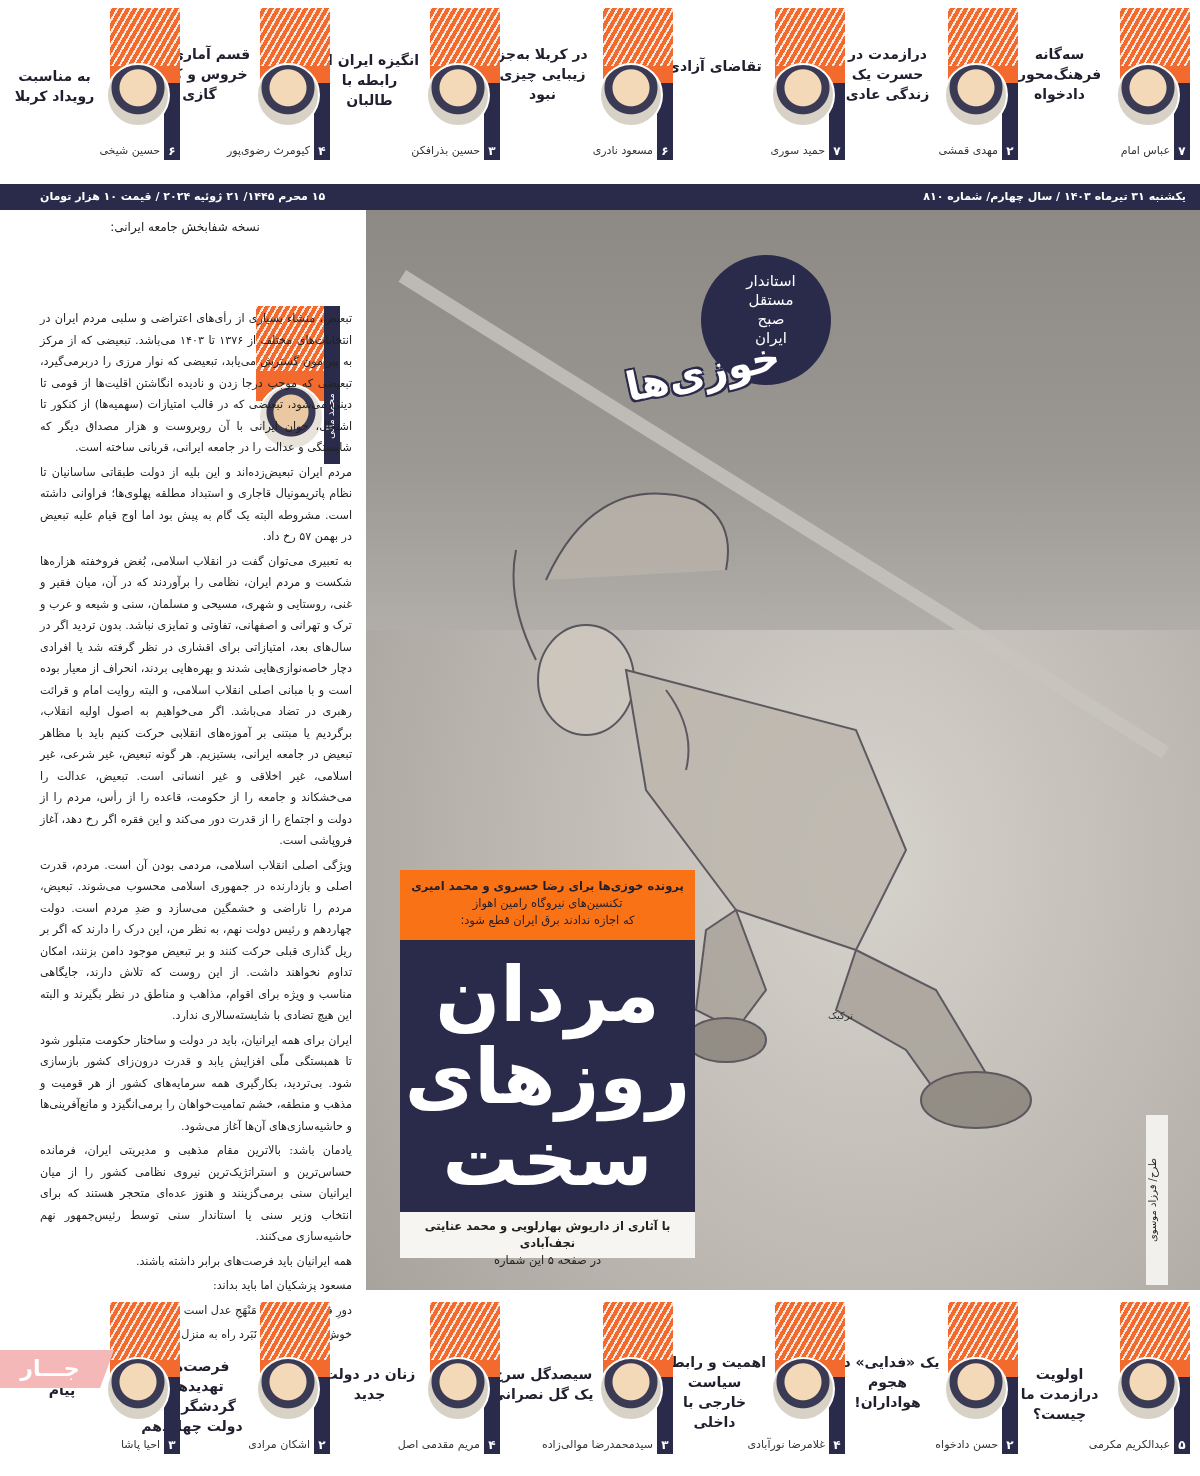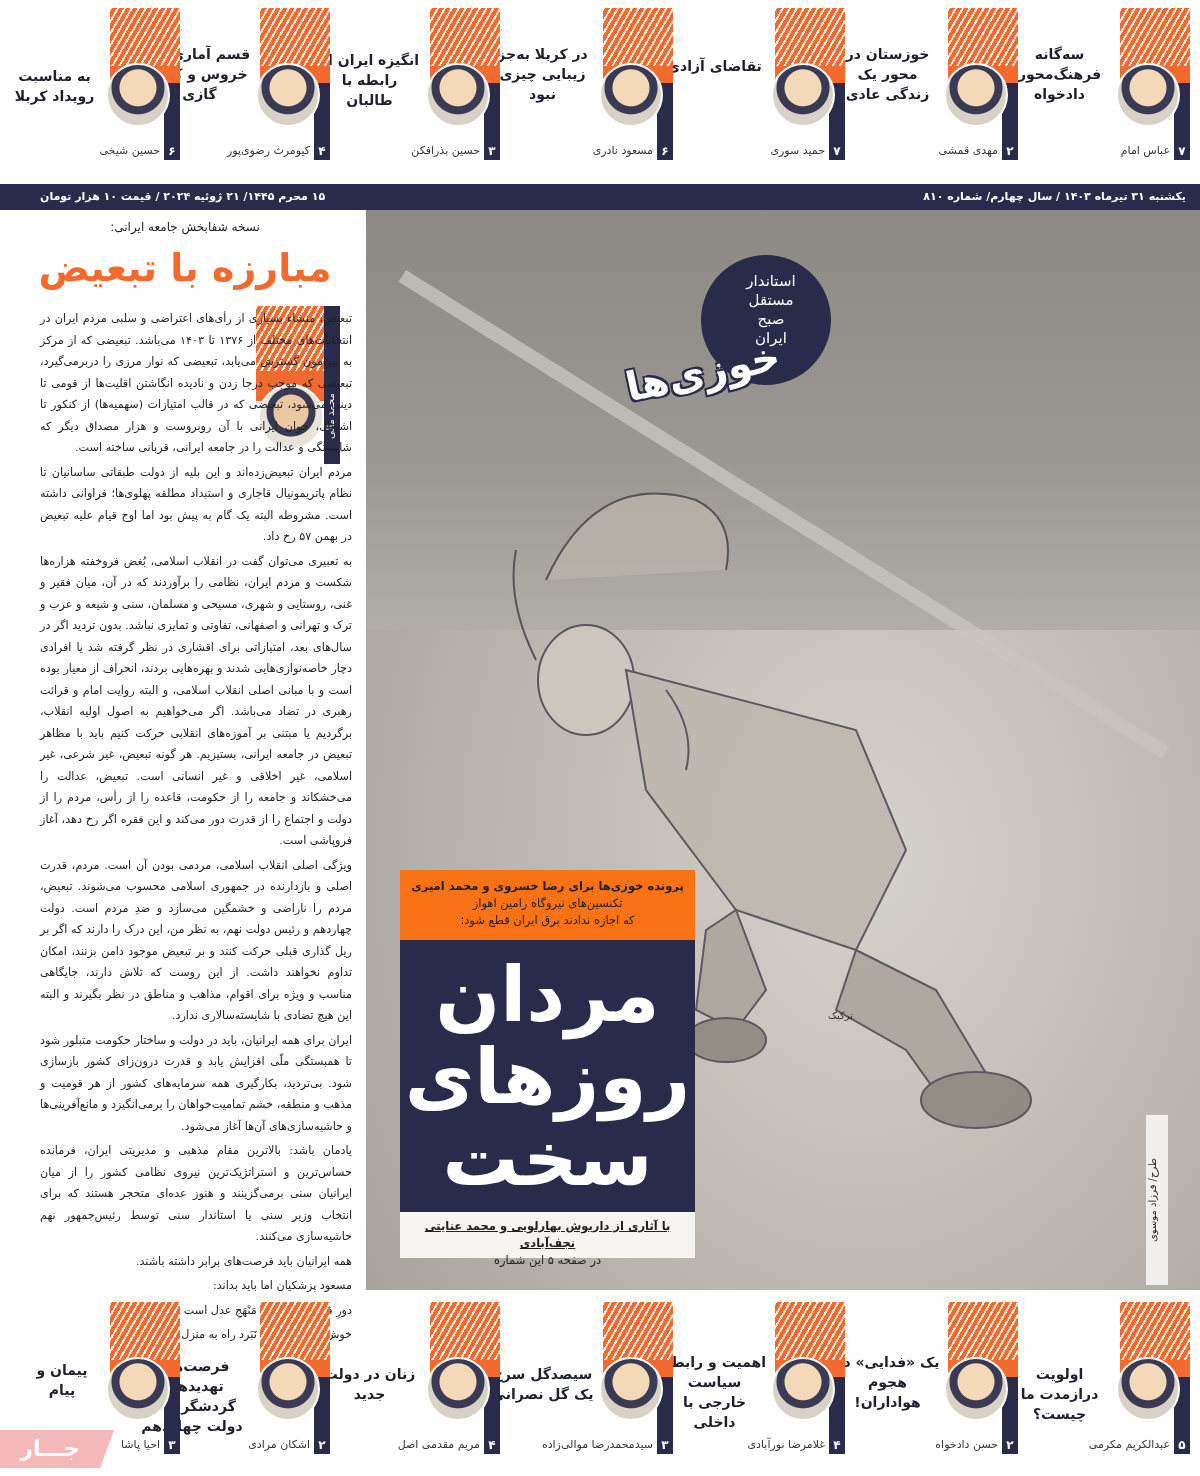--- a/index.html
+++ b/index.html
@@ -136,25 +136,25 @@
   .feature-deck .line.bold { font-weight: bold; }
   .feature-title {
     position: absolute; left: 400px; top: 940px; width: 295px; height: 272px; background: #2a2a4a;
     direction: rtl; text-align: center; color: #fff; font-weight: bold;
     font-size: 76px; line-height: 82px; padding-top: 14px; letter-spacing: 2px;
   }
   .feature-foot {
     position: absolute; left: 400px; top: 1212px; width: 295px; height: 46px; background: #f6f5f2;
     direction: rtl; text-align: center; padding-top: 6px; font-size: 11.5px; line-height: 17px; color: #222;
   }
-  .feature-foot .bold { font-weight: bold; text-decoration: underline; }
+  .feature-foot .bold { font-weight: bold; }
 
   
   .watermark {
-    position: absolute; left: 0; top: 1430px; width: 100px; height: 38px; background: #f4b8b8;
+    position: absolute; left: 0; top: 1350px; width: 100px; height: 38px; background: #f4b8b8;
     color: #fff; font-size: 22px; font-weight: bold; text-align: center; line-height: 38px; direction: rtl;
   }
   .watermark::after {
     content: ""; position: absolute; right: -14px; top: 0; border-left: 14px solid #f4b8b8;
     border-bottom: 38px solid transparent;
   }
 </style>
 </head>
 <body>
 
@@ -171,21 +171,21 @@
     <div class="author">عباس امام</div>
   </div>
   <div class="teaser" style="left:838px">
     <div class="card">
         <div class="pattern"></div>
         <div class="orange"></div>
         <div class="bar"></div>
         <div class="num">۲</div>
       </div>
     <div class="avatar"></div>
-    <div class="title">خوزستان در محور یک زندگی عادی</div>
+    <div class="title">درازمدت در حسرت یک زندگی عادی</div>
     <div class="author">مهدی قمشی</div>
   </div>
   <div class="teaser" style="left:665px">
     <div class="card">
         <div class="pattern"></div>
         <div class="orange"></div>
         <div class="bar"></div>
         <div class="num">۷</div>
       </div>
     <div class="avatar"></div>
@@ -238,21 +238,20 @@
   </div>
 </div>
 
 <div class="masthead">
   <span class="right">یکشنبه ۳۱ تیرماه ۱۴۰۳ / سال چهارم/ شماره ۸۱۰</span>
   <span class="left">۱۵ محرم ۱۴۴۵/ ۲۱ ژوئیه ۲۰۲۴ / قیمت ۱۰ هزار تومان</span>
 </div>
 
 <div class="editorial">
   <div class="kicker">نسخه شفابخش جامعه ایرانی:</div>
-  <div class="headline">مبارزه با تبعیض</div>
 
   <div class="author-card">
     <div class="pattern"></div>
       <div class="orange"></div>
     <div class="avatar"></div>
     <div class="bar"></div>
     <div class="vname">محمد مالی</div>
   </div>
 
   <div class="body">

